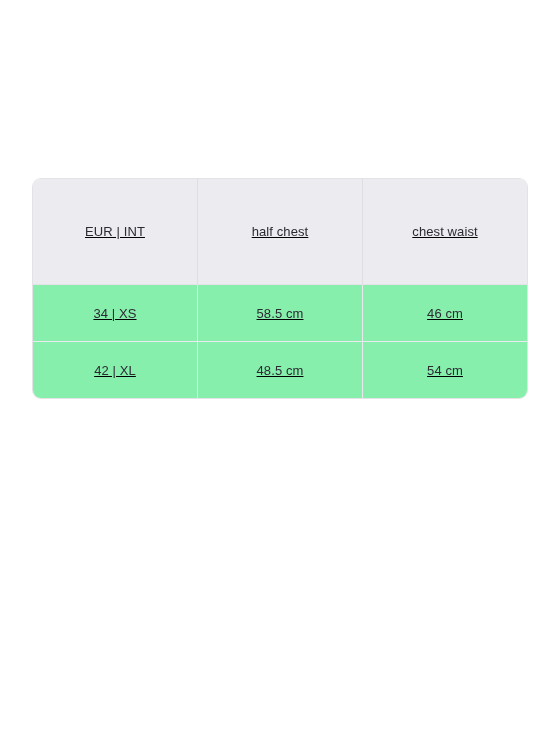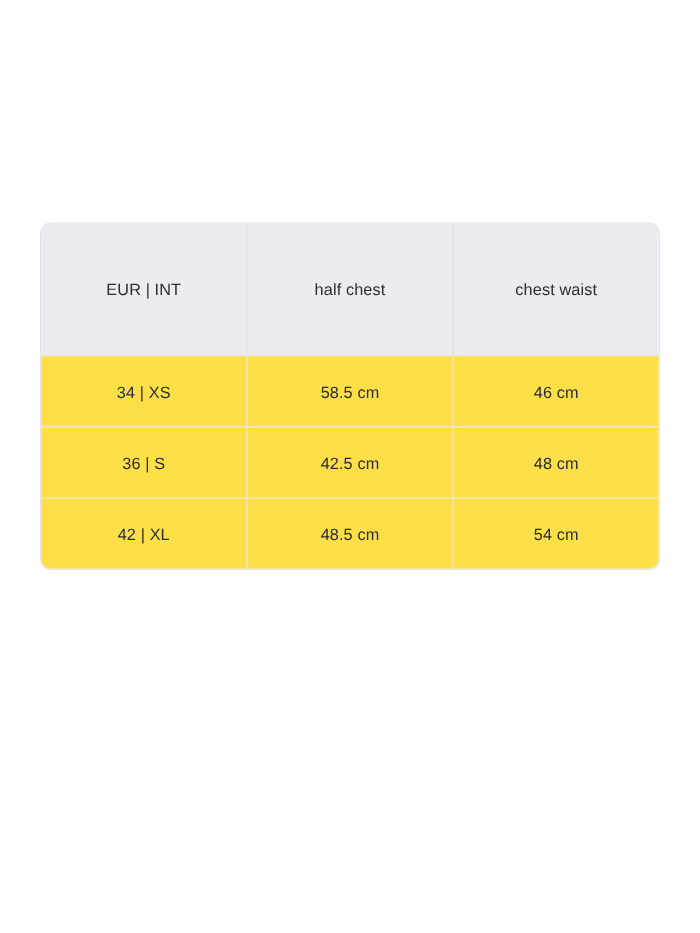--- a/index.html
+++ b/index.html
@@ -20,20 +20,21 @@
     width: 560px;
     height: 746px;
     box-sizing: border-box;
   }
 
   .size-table-wrap {
     position: absolute;
     left: 32px;
     top: 178px;
     width: 464px;
+    text-decoration: underline;
   }
 
   table.size-table {
     width: 496px;
     border-collapse: separate;
     border-spacing: 0;
     table-layout: fixed;
     border: 1px solid #e4e2e7;
     border-radius: 9px;
     overflow: hidden;
@@ -56,21 +57,21 @@
     border-right: 1px solid #e0dee4;
     border-bottom: 1px solid #e4e2e7;
     letter-spacing: 0.1px;
   }
   table.size-table thead th:last-child {
     border-right: none;
   }
 
   table.size-table tbody td {
     height: 56px;
-    background: #fde047;
+    background: #86efac;
     color: #2c2b33;
     font-size: 13px;
     font-weight: 400;
     text-align: center;
     vertical-align: middle;
     padding: 0 6px;
     border-right: 1px solid #e9e7ec;
     border-bottom: 1px solid #eceaef;
     letter-spacing: 0.1px;
   }
@@ -102,25 +103,20 @@
         </tr>
       </thead>
 
       <tbody>
         <tr>
           <td>34 | XS</td>
           <td>58.5 cm</td>
           <td>46 cm</td>
         </tr>
         <tr>
-          <td>36 | S</td>
-          <td>42.5 cm</td>
-          <td>48 cm</td>
-        </tr>
-        <tr>
           <td>42 | XL</td>
           <td>48.5 cm</td>
           <td>54 cm</td>
         </tr>
       </tbody>
     </table>
   </div>
 
 </div>
 

